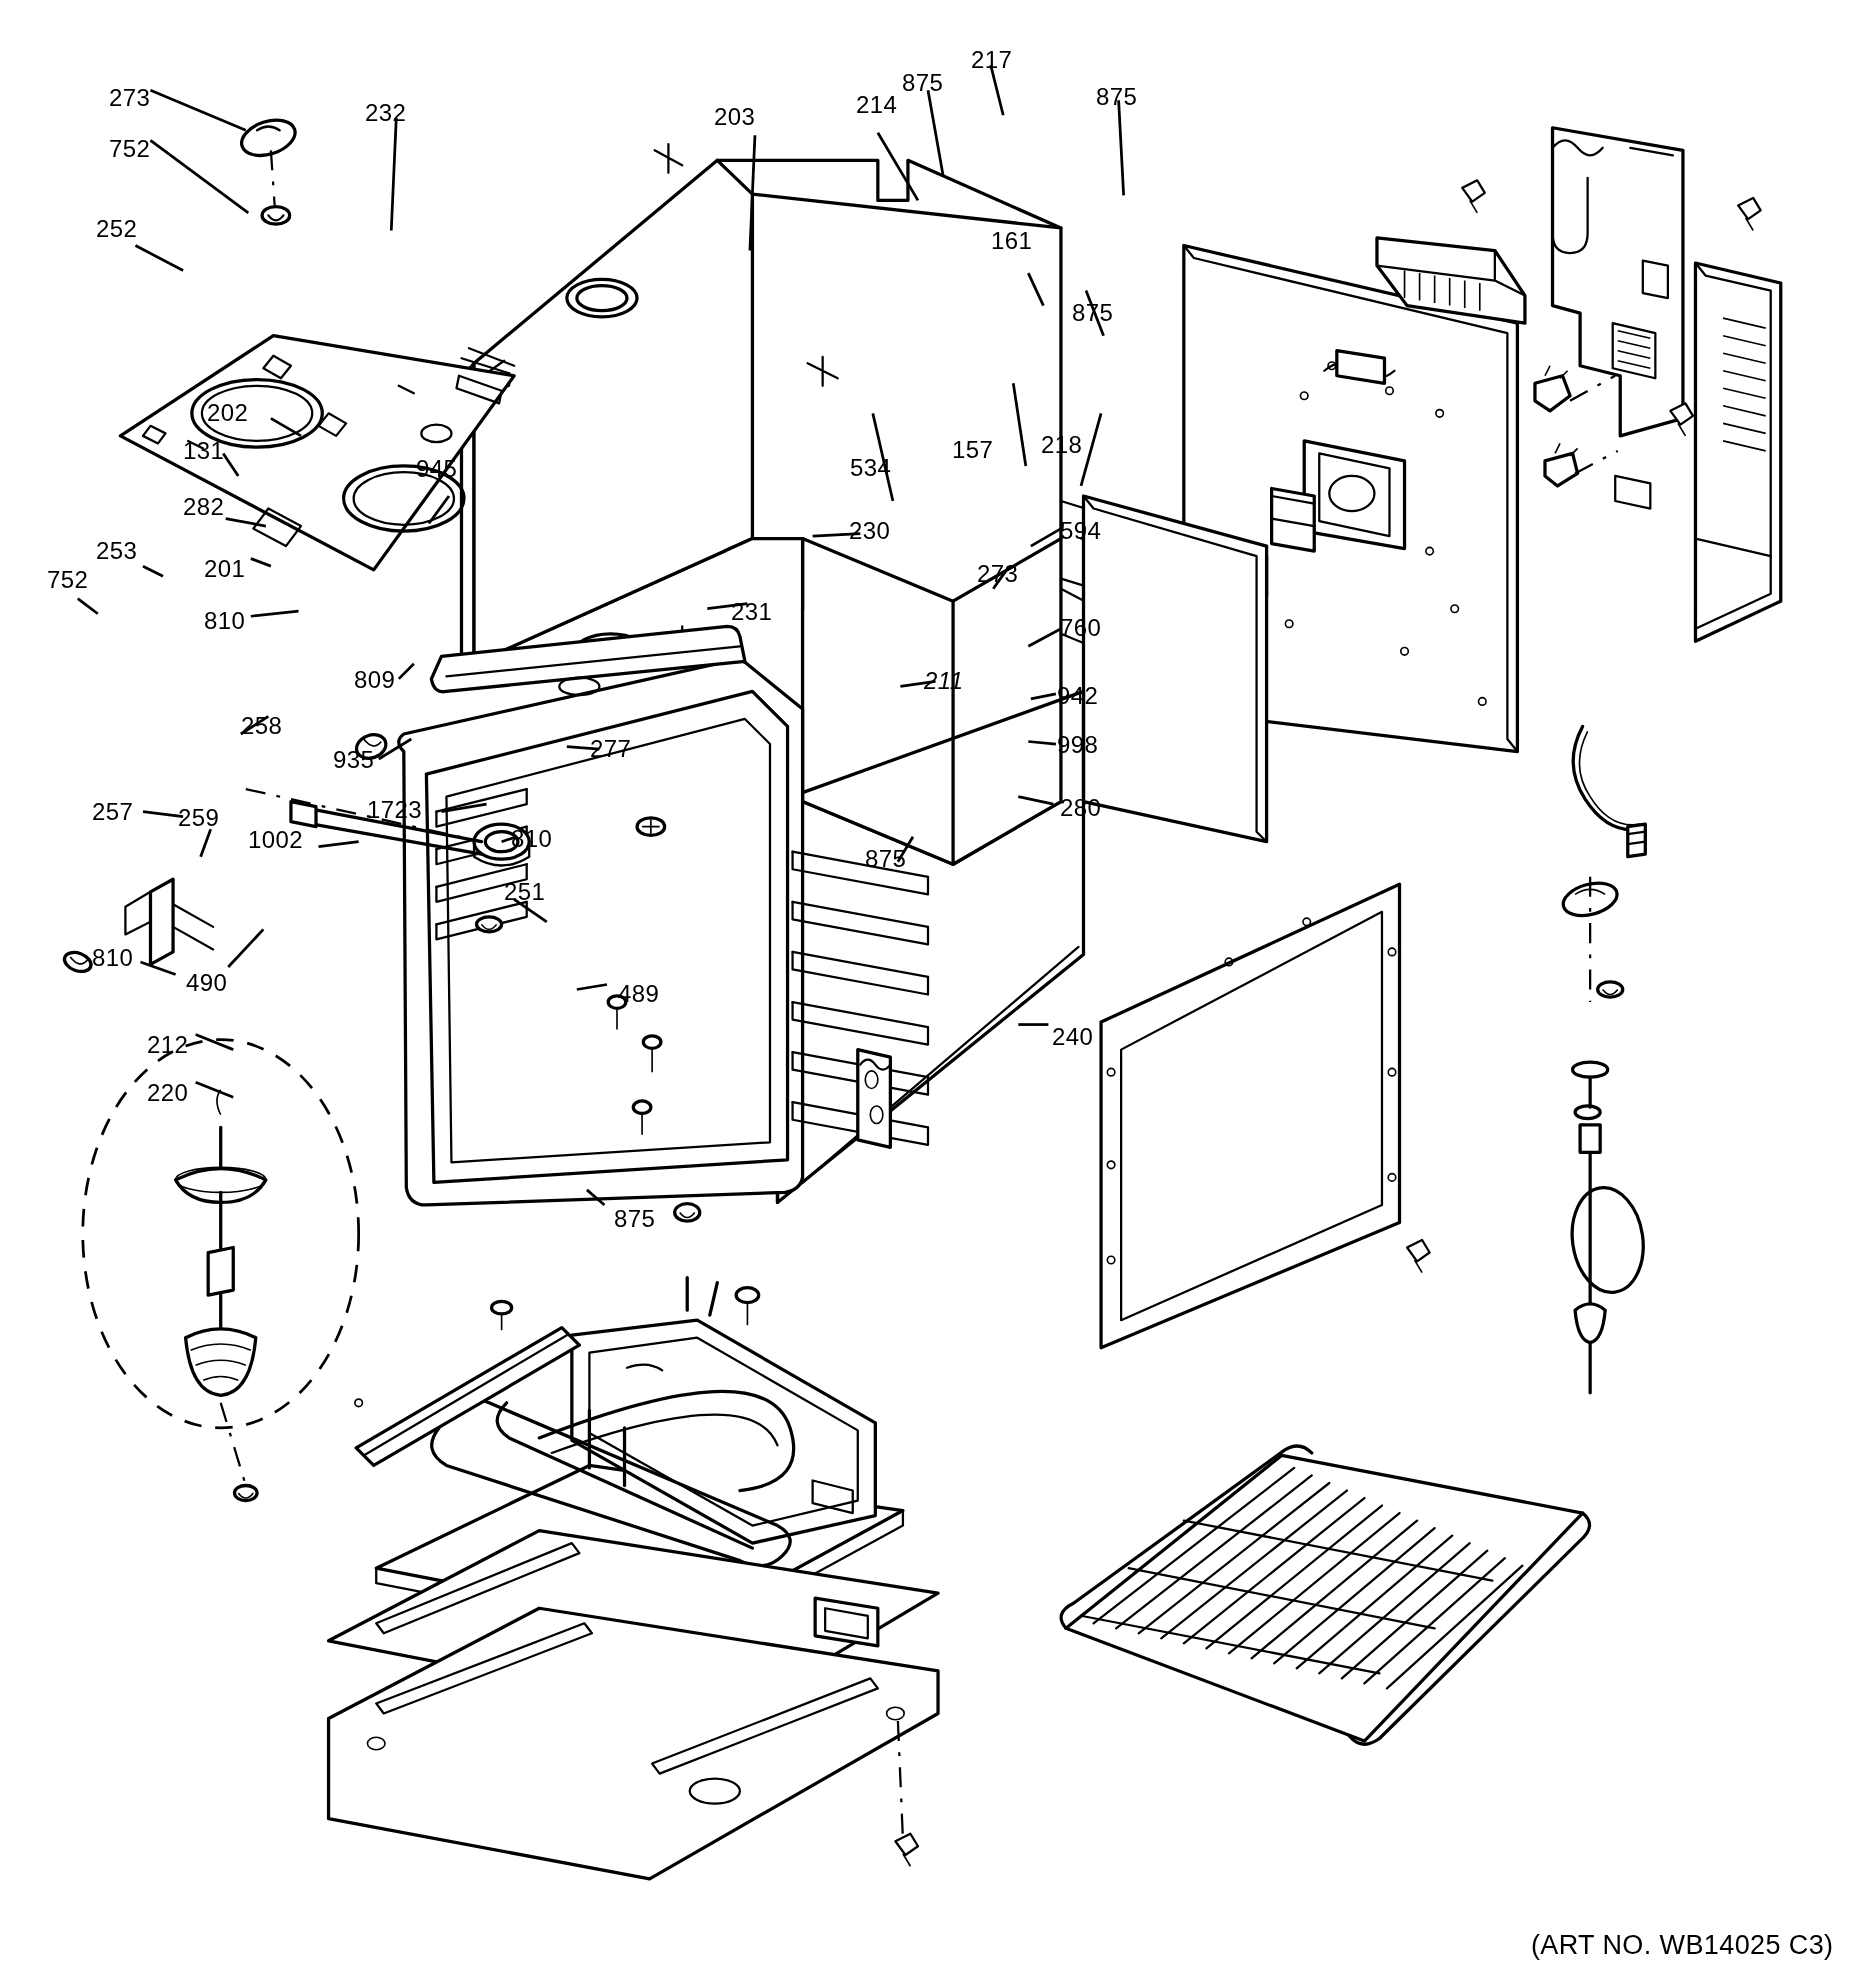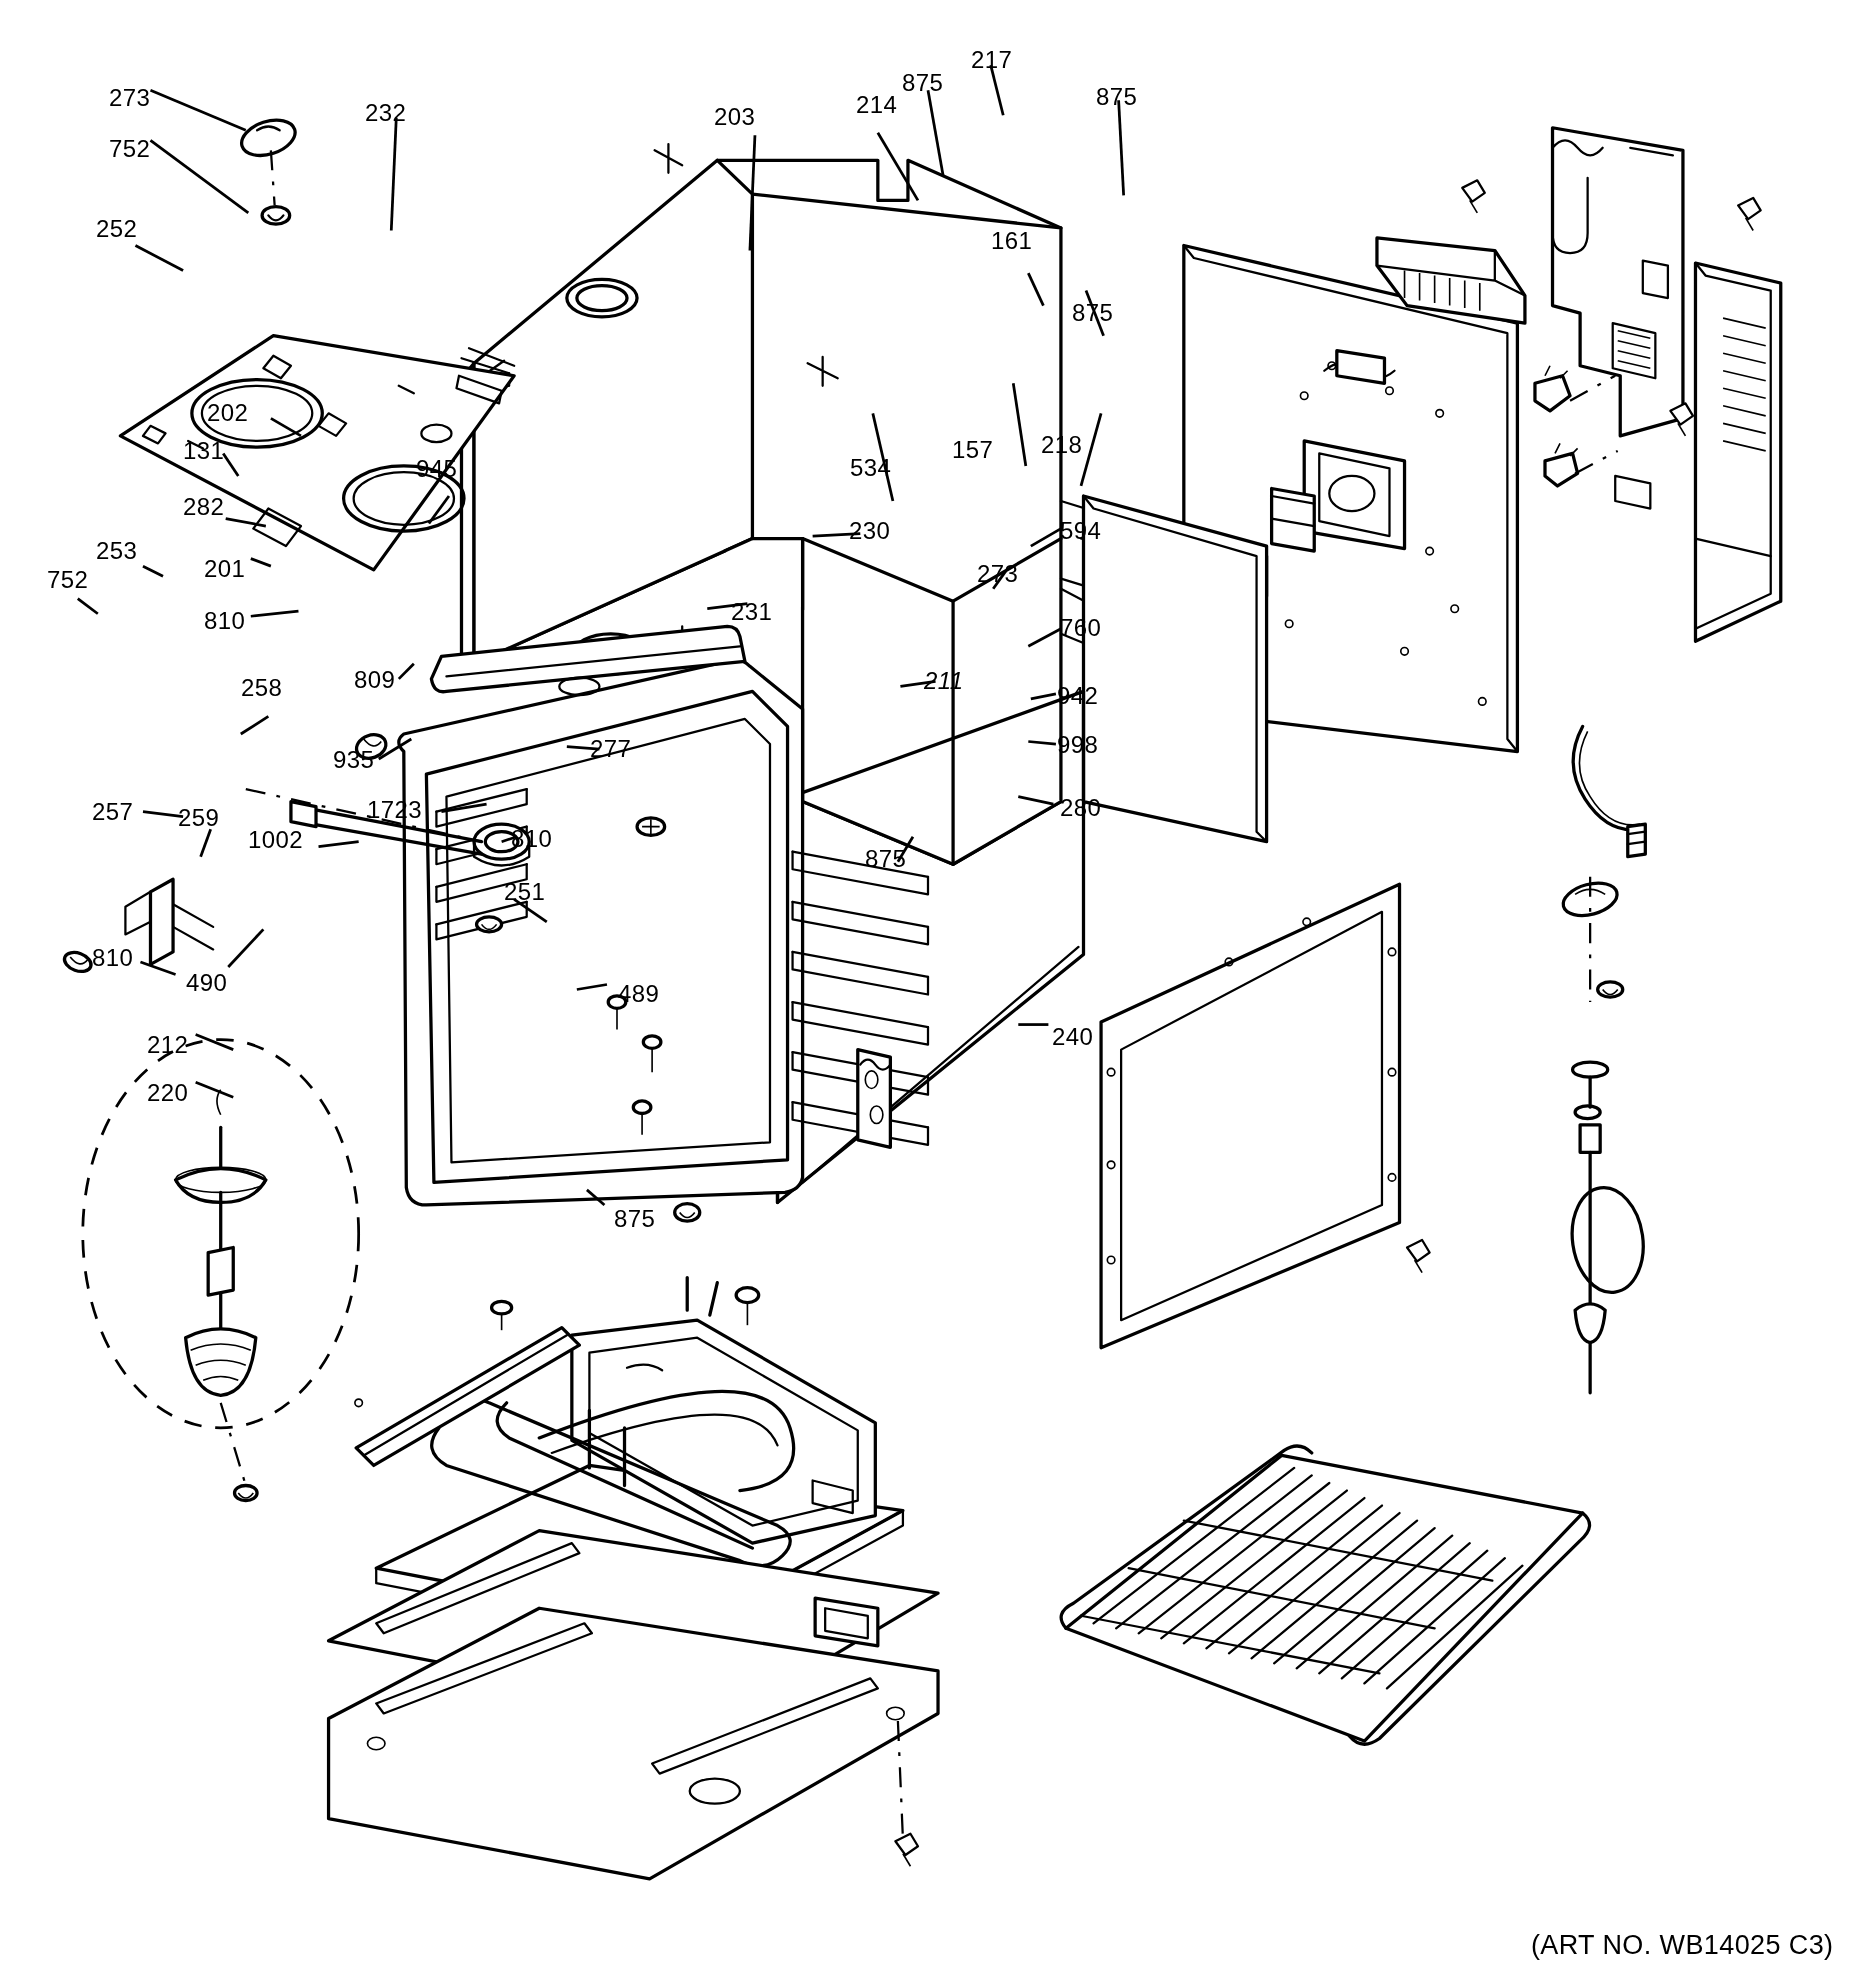--- a/index.html
+++ b/index.html
@@ -416,21 +416,21 @@
 <div class="lbl" style="left:1060px;top:517px;">594</div>
 <div class="lbl" style="left:47px;top:566px;">752</div>
 <div class="lbl" style="left:204px;top:555px;">201</div>
 <div class="lbl" style="left:977px;top:560px;">273</div>
 <div class="lbl" style="left:204px;top:607px;">810</div>
 <div class="lbl" style="left:731px;top:598px;">231</div>
 <div class="lbl" style="left:1060px;top:614px;">760</div>
 <div class="lbl" style="left:354px;top:666px;">809</div>
 <div class="lbl" style="left:1057px;top:682px;">942</div>
 <div class="lbl" style="left:924px;top:667px;font-style:italic;">211</div>
-<div class="lbl" style="left:241px;top:674px;text-align:center;">258</div>
+<div class="lbl" style="left:241px;top:712px;text-align:center;">258</div>
 <div class="lbl" style="left:590px;top:735px;">277</div>
 <div class="lbl" style="left:1057px;top:731px;">998</div>
 <div class="lbl" style="left:333px;top:746px;">935</div>
 <div class="lbl" style="left:92px;top:798px;">257</div>
 <div class="lbl" style="left:178px;top:804px;">259</div>
 <div class="lbl" style="left:367px;top:796px;">1723</div>
 <div class="lbl" style="left:1060px;top:794px;">280</div>
 <div class="lbl" style="left:248px;top:826px;">1002</div>
 <div class="lbl" style="left:511px;top:825px;">810</div>
 <div class="lbl" style="left:865px;top:845px;">875</div>

